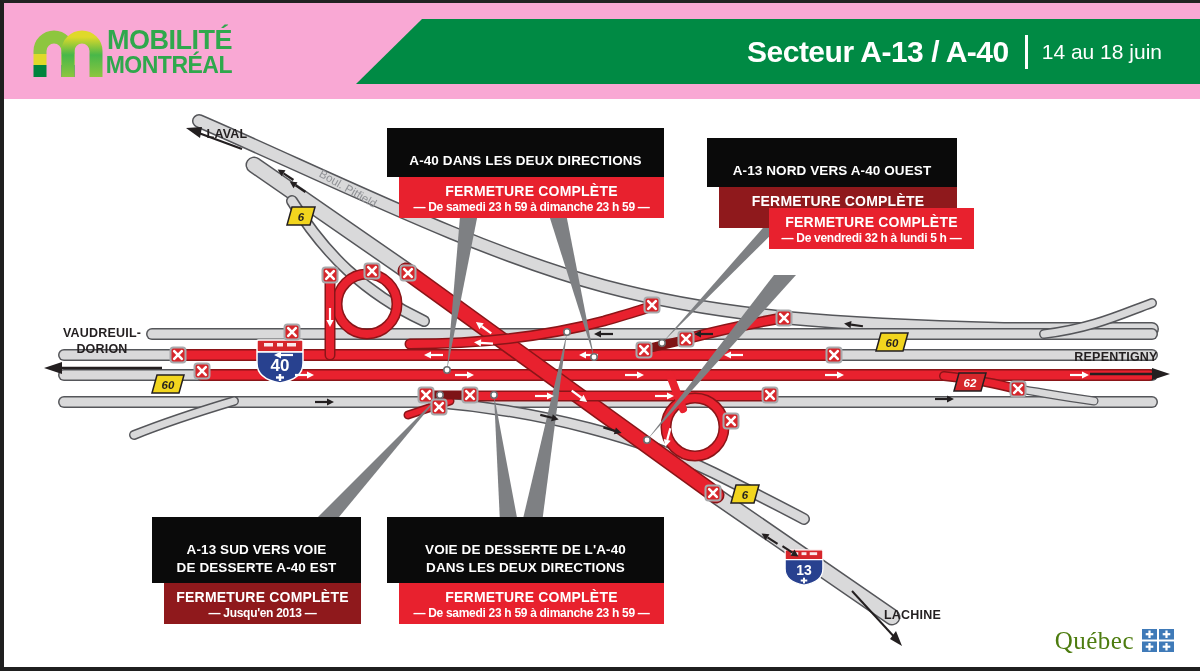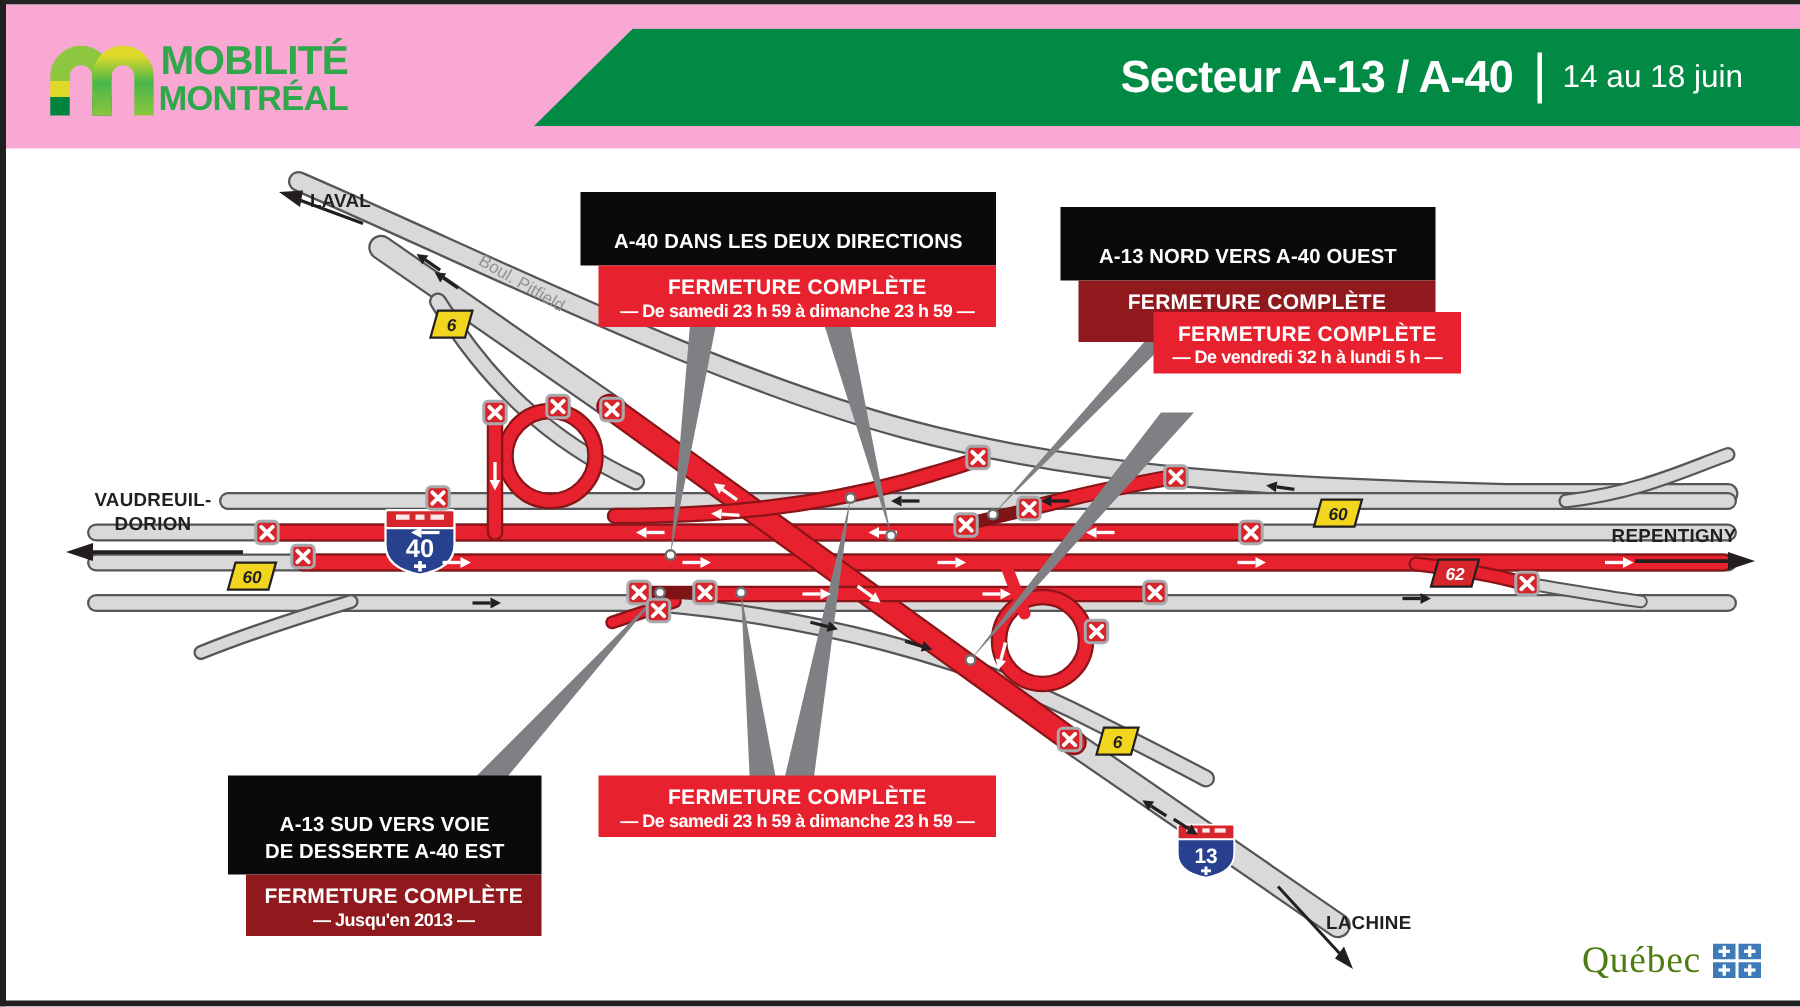--- a/index.html
+++ b/index.html
@@ -472,20 +472,24 @@
       <div>A-13 SUD VERS VOIE</div>
       <div>DE DESSERTE A-40 EST</div>
     </div>
     <div class="co-body co-maroon">
       <div class="co-status">FERMETURE COMPLÈTE</div>
       <div class="co-detail">— Jusqu'en 2013 —</div>
     </div>
   </div>
 
   <div class="co" style="left:383px;top:514px;width:277px;">
+    <div class="co-black">
+      <div>VOIE DE DESSERTE DE L'A-40</div>
+      <div>DANS LES DEUX DIRECTIONS</div>
+    </div>
     <div class="co-body co-red">
       <div class="co-status">FERMETURE COMPLÈTE</div>
       <div class="co-detail">— De samedi 23 h 59 à dimanche 23 h 59 —</div>
     </div>
   </div>
 
   <div class="qc">
     <span class="qc-word">Québec</span>
     <svg width="34" height="24" viewBox="0 0 34 24" style="margin-left:8px">
       <g fill="#3f7ab8">

